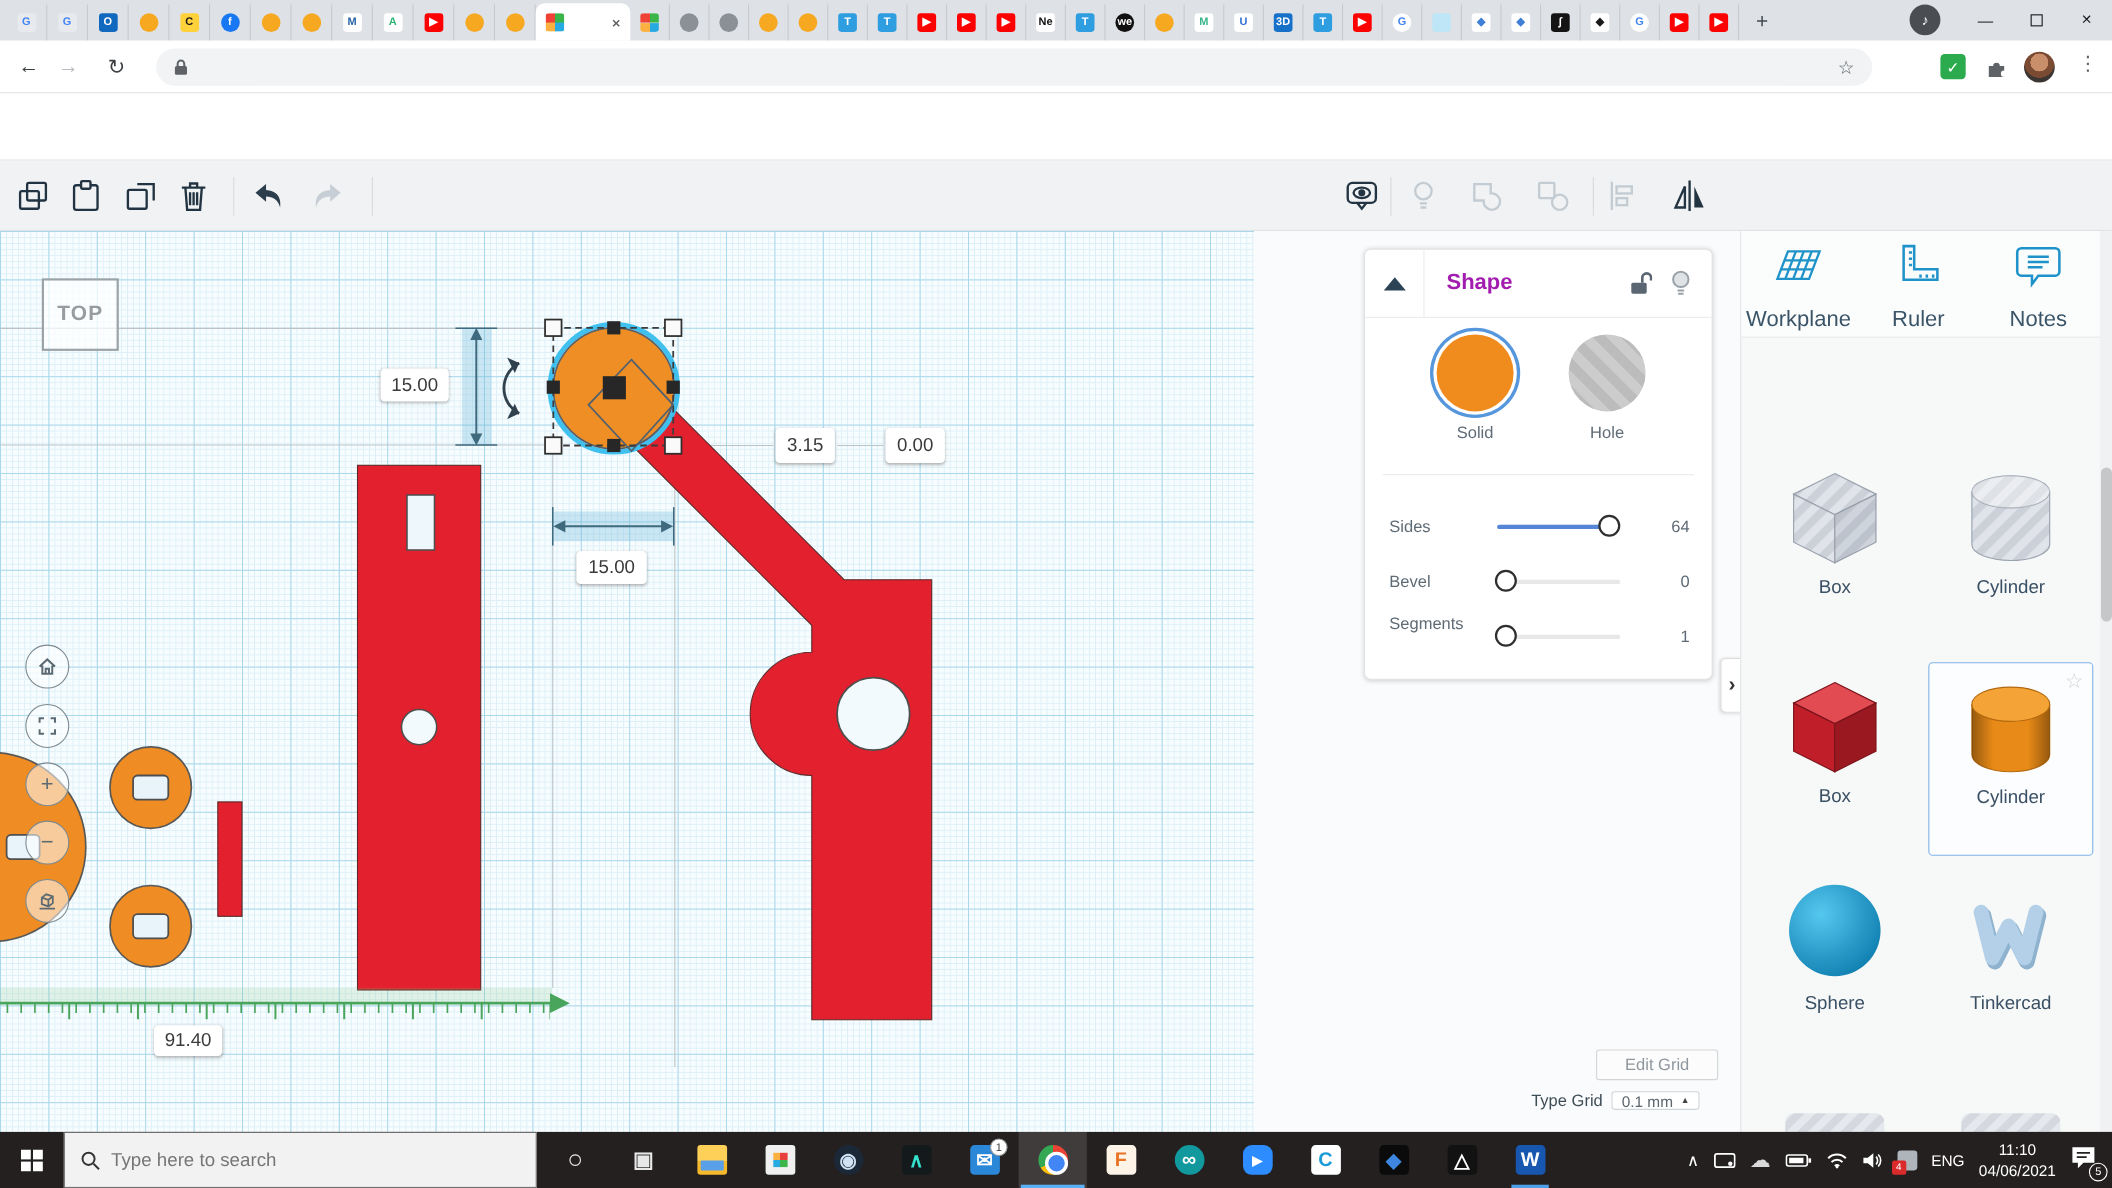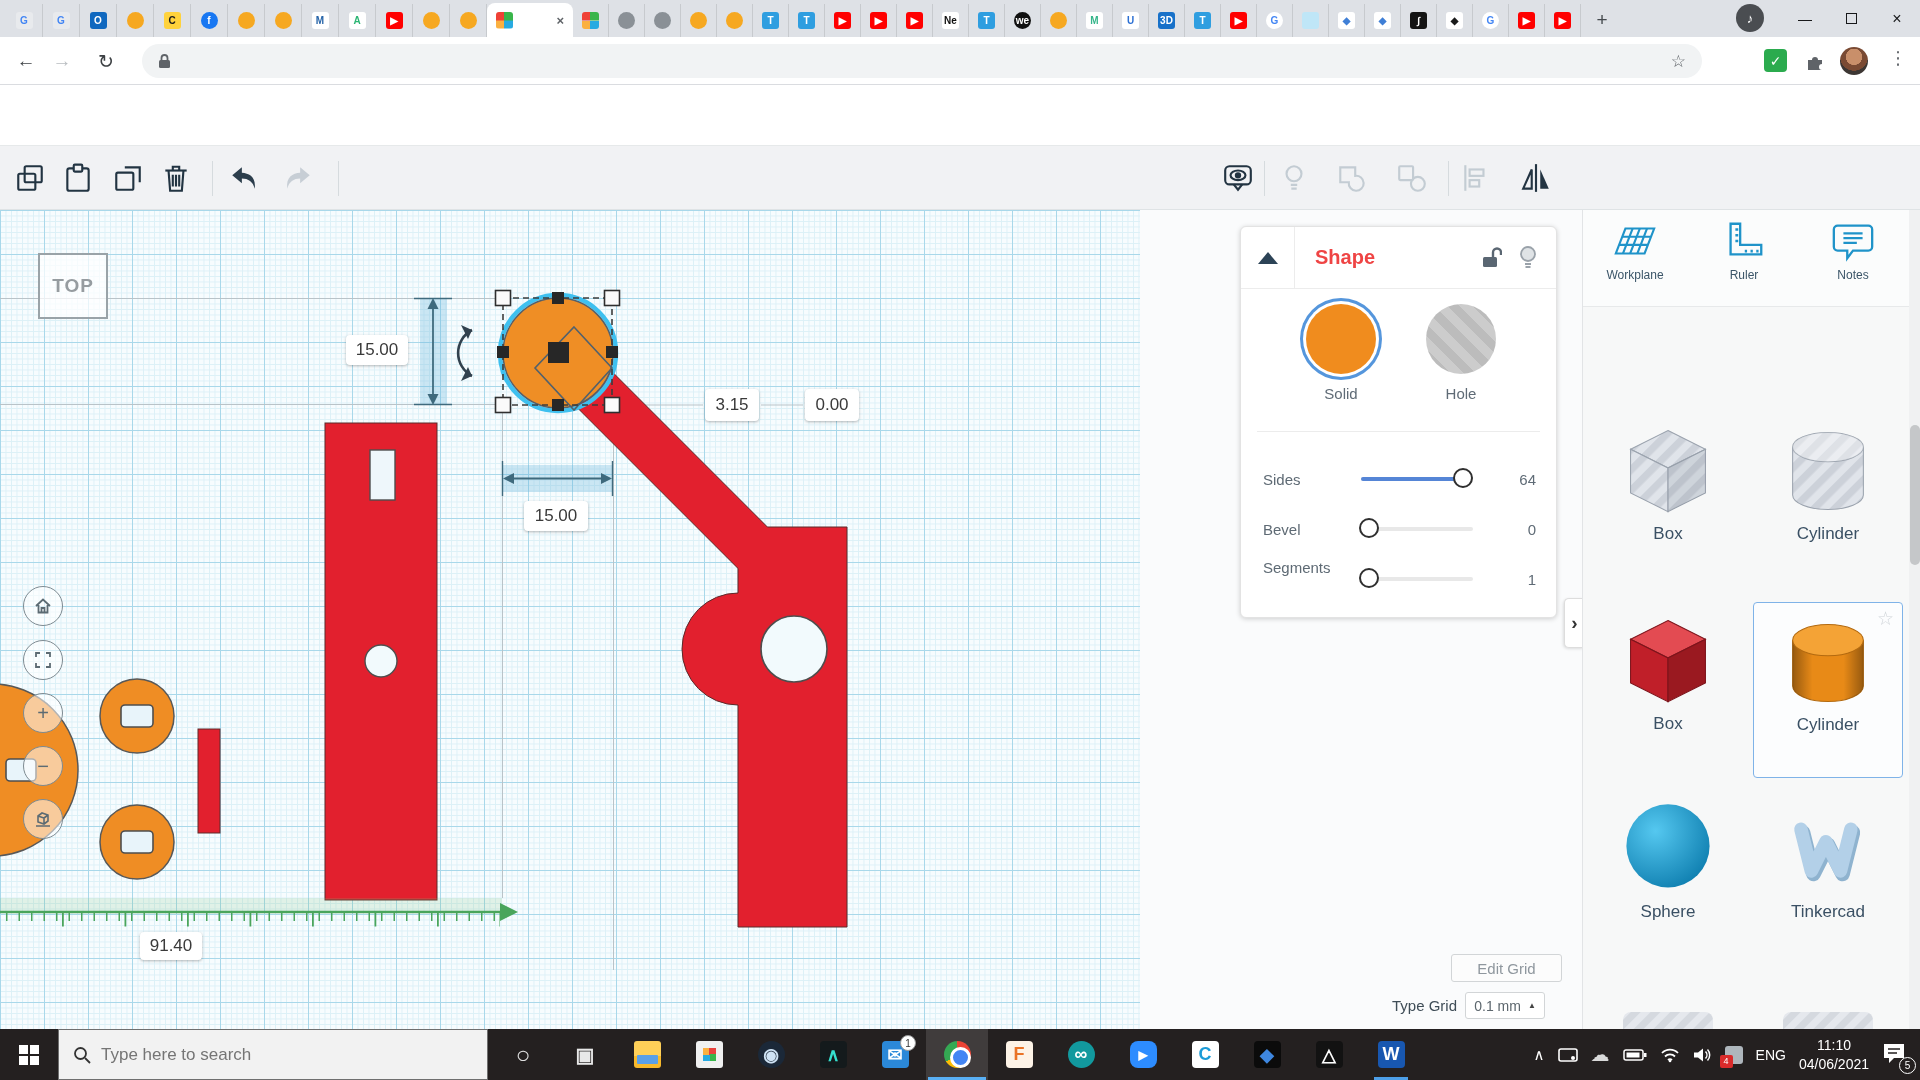--- a/index.html
+++ b/index.html
@@ -53,43 +53,43 @@
 #scene{position:absolute;left:0;top:0}
 .dimlabel{position:absolute;background:#fff;border-radius:4px;box-shadow:0 1px 3px rgba(0,0,0,.28);font-size:17px;color:#3a3a3a;display:flex;align-items:center;justify-content:center}
 #viewcube{position:absolute;left:38px;top:43px;width:70px;height:66px;background:rgba(255,255,255,.72);border:2px solid #9aa3a8;display:flex;align-items:center;justify-content:center;font-size:19px;font-weight:bold;color:#969ca0;letter-spacing:1px}
 .navbtn{position:absolute;left:23px;width:40px;height:40px;border-radius:50%;border:1.5px solid #7d8a91;background:rgba(255,255,255,.55);display:flex;align-items:center;justify-content:center;color:#5c6b73;font-size:20px}
 
 #panelzone{position:absolute;left:1140px;top:210px;width:442px;height:819px;background:#fafbfc}
 #shape-panel{position:absolute;left:1240px;top:226px;width:317px;height:392px;background:#fff;border:1px solid #e3e3e3;border-radius:6px;box-shadow:0 1px 5px rgba(0,0,0,.18)}
 #sp-head{height:62px;border-bottom:1px solid #ececec;display:flex;align-items:center}
 #sp-collapse{width:54px;height:100%;border-right:1px solid #ececec;display:flex;align-items:center;justify-content:center}
 .tri-up{width:0;height:0;border-left:10px solid transparent;border-right:10px solid transparent;border-bottom:12px solid #2c4356}
-#sp-title{margin-left:20px;font-size:20px;font-weight:bold;color:#ef4444}
+#sp-title{margin-left:20px;font-size:20px;font-weight:bold;color:#a21caf}
 .opt-circ{position:absolute;width:70px;height:70px;border-radius:50%}
 #solid-circ{left:65px;top:77px;background:#f08c1e;box-shadow:0 0 0 3px #fff,0 0 0 6px #5596dc}
 #hole-circ{left:185px;top:77px;background:repeating-linear-gradient(45deg,#cccccc 0 9px,#bcbcbc 9px 18px)}
 .opt-label{position:absolute;top:158px;width:70px;text-align:center;font-size:15px;color:#5f6b76}
 #sp-div{position:absolute;left:16px;right:16px;top:204px;height:1px;background:#ececec}
 .srow-label{position:absolute;left:22px;font-size:15px;color:#5e6a74}
 .track{position:absolute;left:120px;width:112px;height:4px;border-radius:2px;background:#e8e8e8}
 .tfill{position:absolute;left:0;top:0;height:4px;border-radius:2px;background:#5585d6}
 .knob{position:absolute;top:-9px;width:20px;height:20px;border-radius:50%;background:#fff;border:2px solid #2f2f2f}
 .sval{position:absolute;right:20px;width:36px;text-align:right;font-size:15px;color:#5f6b76}
 #chevtab{position:absolute;left:1564px;top:598px;width:20px;height:50px;background:#fff;border:1px solid #ddd;border-right:none;border-radius:5px 0 0 5px;display:flex;align-items:center;justify-content:center;font-size:19px;font-weight:bold;color:#333;box-shadow:-1px 1px 3px rgba(0,0,0,.12)}
 #editgridbtn{position:absolute;left:1451px;top:954px;width:111px;height:28px;background:#fcfcfc;border:1px solid #d2d5d7;border-radius:3px;font-size:15px;color:#8f979e;display:flex;align-items:center;justify-content:center}
 #snapwrap{position:absolute;left:1392px;top:992px;display:flex;align-items:center}
 #snaplabel{font-size:15px;color:#3f4d57;margin-right:8px}
-#snapsel{width:80px;height:27px;background:#fff;border:1px solid #d2d5d7;border-radius:3px;display:flex;align-items:center;justify-content:center;font-size:14px;color:#5c666d;gap:7px}
+#snapsel{width:80px;height:17px;background:#fff;border:1px solid #d2d5d7;border-radius:3px;display:flex;align-items:center;justify-content:center;font-size:14px;color:#5c666d;gap:7px}
 #snapsel b{font-size:8px;color:#444}
 
 #sidebar{position:absolute;left:1582px;top:210px;width:338px;height:819px;background:#f7f8f8;border-left:1px solid #e2e4e6}
 #sb-tools{position:absolute;left:0;top:0;width:100%;height:97px;background:#fbfcfc;border-bottom:1px solid #e7e9ea}
 .sbtool{position:absolute;top:8px;width:104px;text-align:center}
 .sbtool svg{display:block;margin:0 auto}
-.sbtool .lb{font-size:12px;color:#3b5568;margin-top:4px}
+.sbtool .lb{font-size:20px;color:#3b5568;margin-top:15px}
 #sb-drop{position:absolute;left:10px;top:108px;width:318px;height:76px;background:#fff;border:1px solid #dcdfe1;border-radius:6px;padding:10px 18px}
 #sb-vendor{font-size:13px;color:#70818e}
 #sb-lib{font-size:20px;color:#32495c;margin-top:4px}
 #sb-caret{position:absolute;right:18px;top:34px;font-size:13px;color:#222}
 .tile{position:absolute;width:150px;height:176px;text-align:center}
 .tile svg{display:block;margin:6px auto 0}
 .tile .lb{font-size:17px;color:#3a5064;margin-top:2px}
 .tile.selected{border:1px solid #7fb3e8;border-radius:4px;background:#fcfdfe}
 .tilestar{position:absolute;right:8px;top:4px;font-size:19px;color:#d0d5d9}
 #sb-scroll{position:absolute;left:326px;top:0;width:12px;height:819px;background:#f0f1f2}

